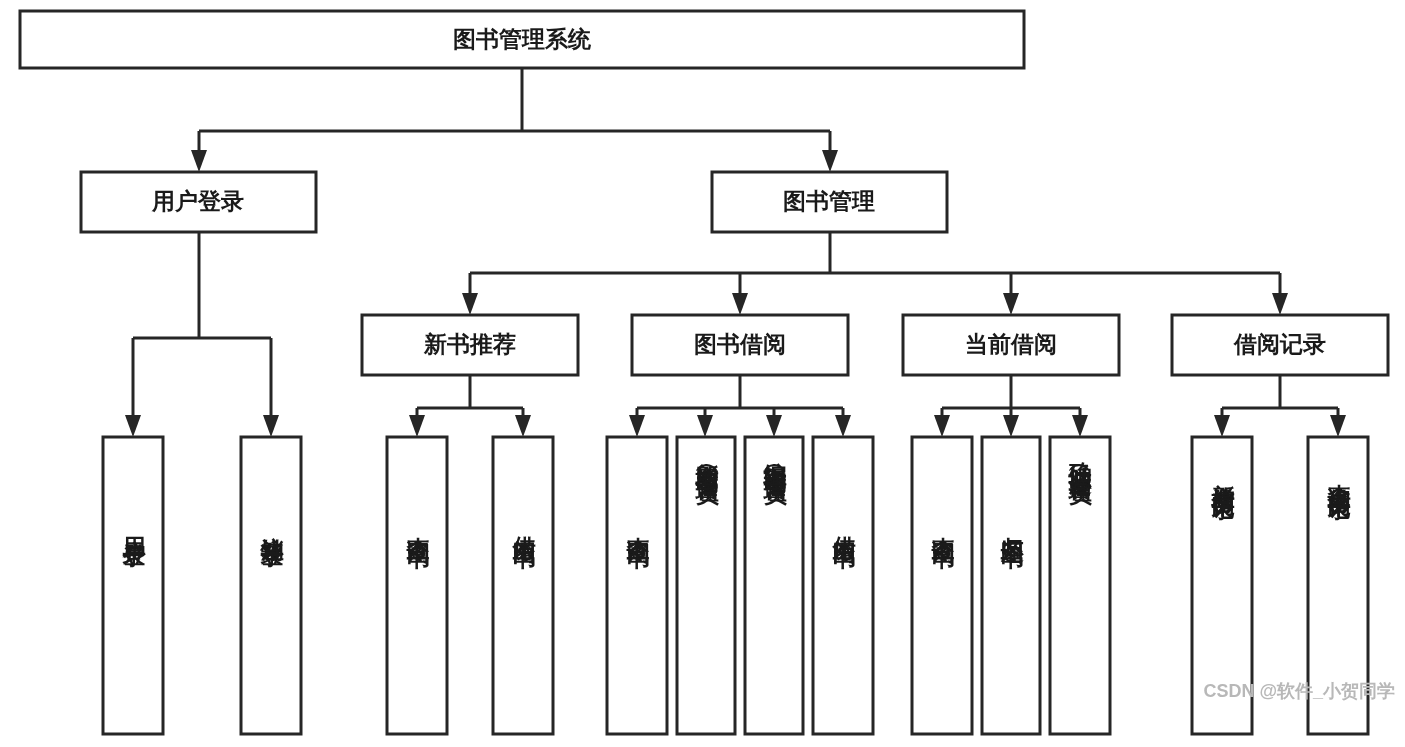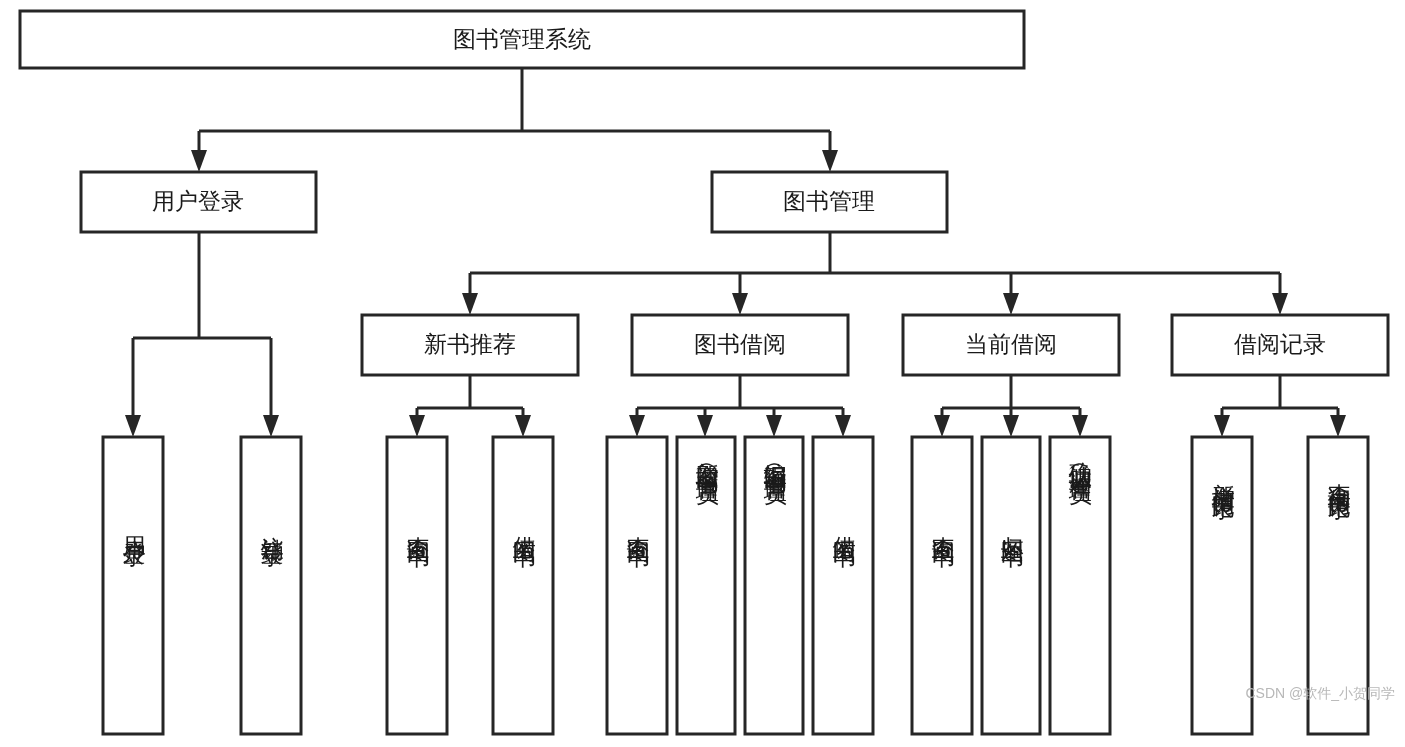--- a/index.html
+++ b/index.html
@@ -10,20 +10,21 @@
   body {
     width: 1405px;
     height: 747px;
     font-family: "Liberation Sans", "DejaVu Sans", sans-serif;
     overflow: hidden;
   }
   #diagram-root {
     position: relative;
     width: 1405px;
     height: 708px;
+    font-weight: bold;
   }
   svg#flow-svg {
     position: absolute;
     top: 0;
     left: 0;
     width: 1405px;
     height: 747px;
     display: block;
   }
   .node-rect {
@@ -59,21 +60,21 @@
     color: #1a1a1a;
     letter-spacing: 3px;
     white-space: nowrap;
     user-select: none;
   }
   .watermark {
     position: absolute;
     right: 10px;
     bottom: 5px;
     font-family: "Liberation Sans", "DejaVu Sans", sans-serif;
-    font-size: 14px;
+    font-size: 18px;
     color: #b8b8b8;
     white-space: nowrap;
     user-select: none;
   }
 </style>
 </head>
 <body>
 
 <div id="diagram-root">
 

